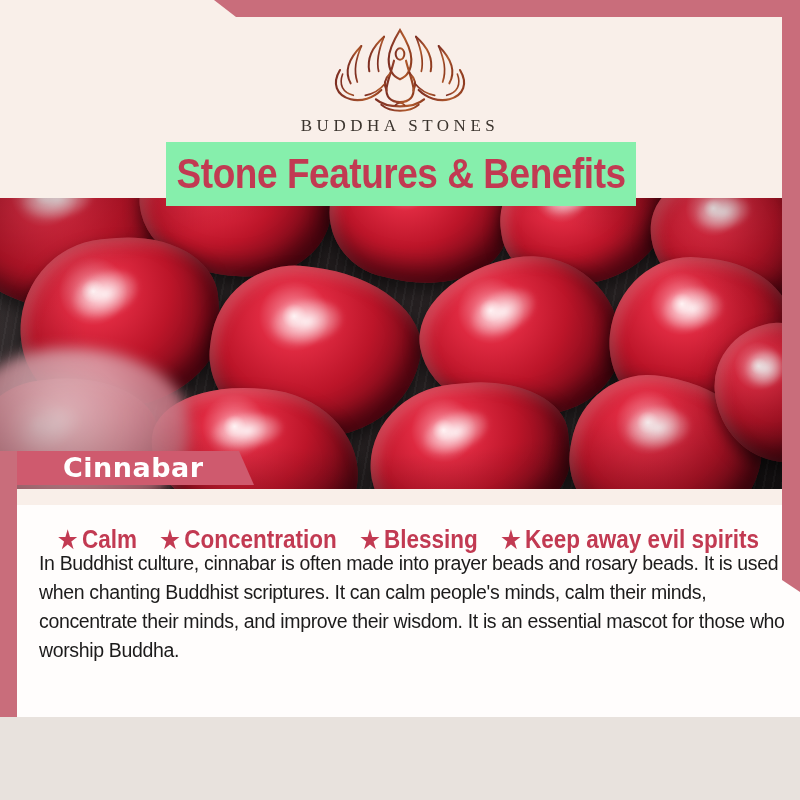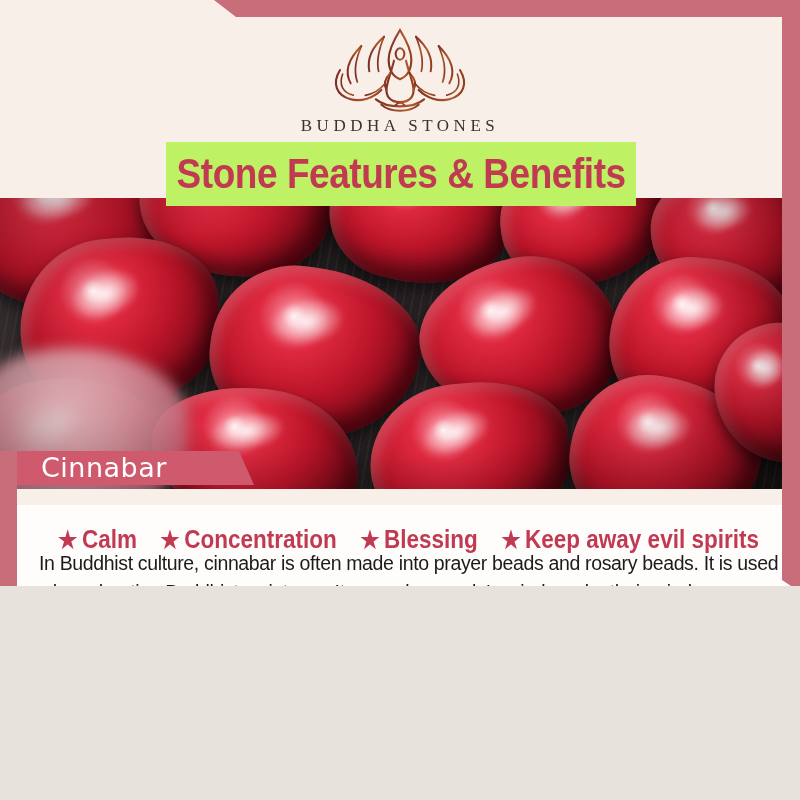--- a/index.html
+++ b/index.html
@@ -6,21 +6,21 @@
     --band-pink:#c96d7b;
     --ribbon-pink:#cf5a6e;
     --accent-red:#c23a52;
     --cream:#f9efe9;
     --panel:#fffdfc;
     --text:#1c1b1b;
   }
   html,body{margin:0;padding:0;}
   body{font-family:"Liberation Sans",sans-serif;background:#e8e2dd;}
   .canvas{
-    position:relative;width:800px;height:586px;overflow:hidden;
+    position:relative;width:800px;height:717px;overflow:hidden;
     background:var(--cream);
   }
   
   .band{position:absolute;background:var(--band-pink);z-index:6;}
   .band-top{left:0;top:0;width:800px;height:17px;
     clip-path:polygon(214px 0,800px 0,800px 17px,236px 17px);}
   .band-right{left:782px;top:0;width:18px;height:592px;
     clip-path:polygon(0 0,18px 0,18px 592px,0 580px);}
   .band-left{left:0;top:451px;width:17px;height:349px;}
   .band-bottom{left:0;top:783px;width:606px;height:17px;
@@ -30,21 +30,21 @@
   .logo-wrap{position:absolute;left:0;top:0;width:800px;text-align:center;z-index:2;}
   .logo-svg{display:block;margin:26px auto 0;width:160px;height:88px;}
   .brand-name{
     margin-top:2px;font-family:"Liberation Serif",serif;font-size:17px;
     letter-spacing:4.5px;color:#3a332d;font-weight:500;
   }
 
   
   .title-banner{
     position:absolute;left:166px;top:142px;width:470px;height:64px;
-    background:#bef264;z-index:3;display:flex;align-items:center;justify-content:center;
+    background:#86efac;z-index:3;display:flex;align-items:center;justify-content:center;
   }
   .title-banner .title-text{
     color:var(--accent-red);font-weight:bold;font-size:42px;white-space:nowrap;
     transform:scaleX(0.88);letter-spacing:-0.5px;
   }
 
   
   .photo{
     position:absolute;left:0;top:198px;width:783px;height:291px;overflow:hidden;z-index:1;
     background:
@@ -73,22 +73,22 @@
     background:radial-gradient(ellipse at 50% 45%,rgba(0,0,0,0) 55%,rgba(0,0,0,.28) 100%);}
 
   
   .ribbon{
     position:absolute;left:17px;top:451px;width:237px;height:34px;z-index:7;
     background:var(--ribbon-pink);
     clip-path:polygon(0 0,222px 0,237px 34px,0 34px);
     display:flex;align-items:center;
   }
   .ribbon .ribbon-text{
-    font-family:"DejaVu Sans",sans-serif;font-weight:normal;color:#ffffff;
-    font-size:27px;padding-left:24px;letter-spacing:0.5px;line-height:34px;
+    font-family:"DejaVu Sans",sans-serif;font-weight:bold;color:#ffffff;
+    font-size:27px;padding-left:46px;letter-spacing:0.5px;line-height:34px;
   }
 
   
   .panel{position:absolute;left:17px;top:505px;width:783px;height:278px;
     background:var(--panel);z-index:4;}
   .benefits{position:absolute;left:0;top:20px;width:100%;
     display:flex;justify-content:center;align-items:center;gap:26px;
     transform:scaleX(0.9);}
   .benefit{display:flex;align-items:center;white-space:nowrap;
     color:var(--accent-red);font-weight:bold;font-size:25px;}

